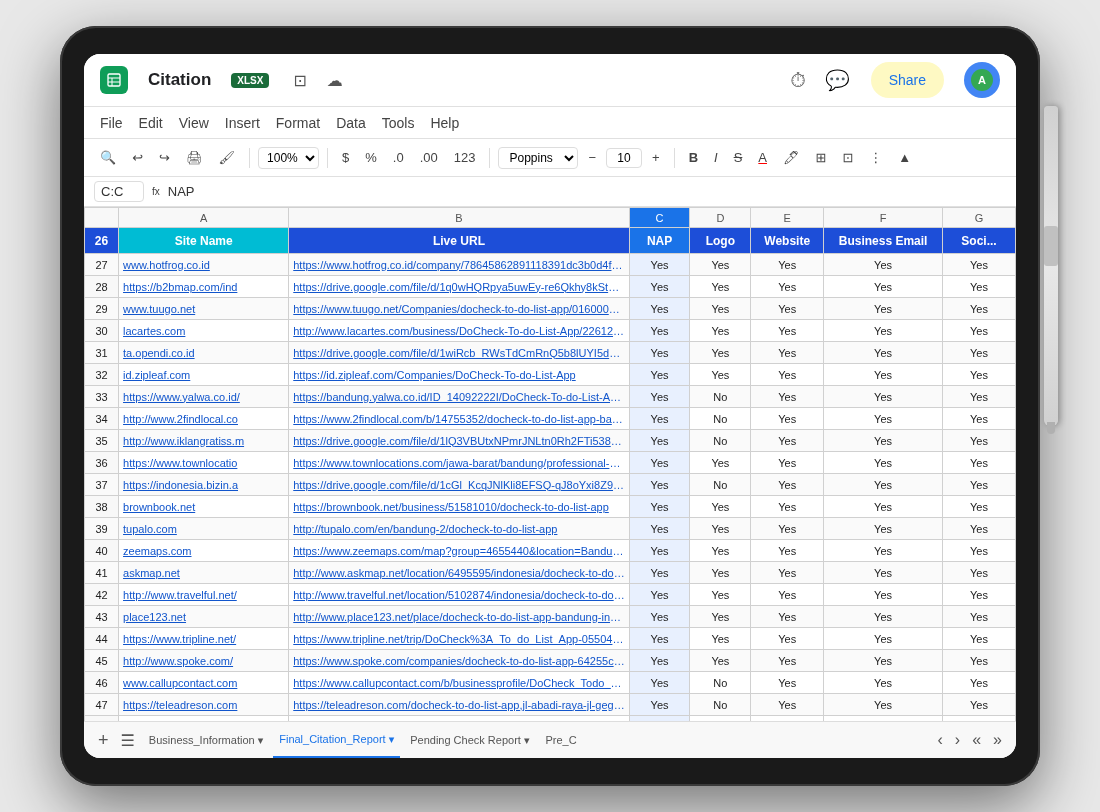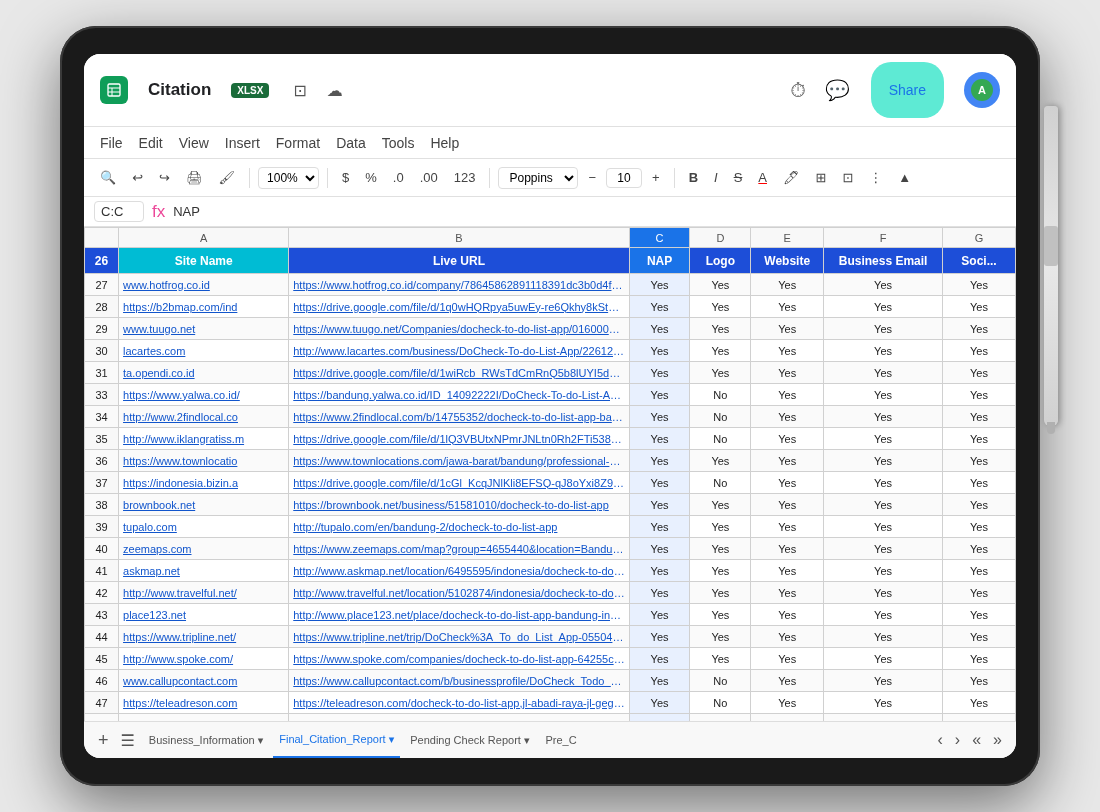--- a/index.html
+++ b/index.html
@@ -90,25 +90,25 @@
     .xlsx-badge {
       background: #1a6c3a;
       color: white;
       font-size: 10px;
       font-weight: bold;
       padding: 2px 6px;
       border-radius: 4px;
     }
     .top-bar-spacer { flex: 1; }
     .share-btn {
-      background: #5eead4;
+      background: #fef9c3;
       color: #1a73e8;
       border: none;
       border-radius: 20px;
-      padding: 20px 18px;
+      padding: 10px 18px;
       font-size: 14px;
       font-weight: 500;
       cursor: pointer;
     }
     .avatar {
       width: 36px;
       height: 36px;
       background: #4285f4;
       border-radius: 50%;
       display: flex;
@@ -202,22 +202,22 @@
     }
     .cell-ref {
       font-size: 13px;
       color: #333;
       min-width: 50px;
       border: 1px solid #ddd;
       padding: 2px 6px;
       border-radius: 4px;
     }
     .formula-icon {
-      font-size: 17px;
-      color: #ec4899;
+      font-size: 10px;
+      color: #404040;
     }
     .formula-value {
       font-size: 13px;
       color: #333;
       flex: 1;
     }
 
     
     .spreadsheet-container {
       flex: 1;
@@ -519,20 +519,30 @@
       <td class="row-num">31</td>
       <td class="link-cell">ta.opendi.co.id</td>
       <td class="link-cell">https://drive.google.com/file/d/1wiRcb_RWsTdCmRnQ5b8lUYI5dQRgoXVo/view?usp=sh</td>
       <td class="selected-col yes-cell">Yes</td>
       <td class="yes-cell">Yes</td>
       <td class="yes-cell">Yes</td>
       <td class="yes-cell">Yes</td>
       <td class="yes-cell">Yes</td>
     </tr>
               <tr class="data-row">
+      <td class="row-num">32</td>
+      <td class="link-cell">id.zipleaf.com</td>
+      <td class="link-cell">https://id.zipleaf.com/Companies/DoCheck-To-do-List-App</td>
+      <td class="selected-col yes-cell">Yes</td>
+      <td class="yes-cell">Yes</td>
+      <td class="yes-cell">Yes</td>
+      <td class="yes-cell">Yes</td>
+      <td class="yes-cell">Yes</td>
+    </tr>
+              <tr class="data-row">
       <td class="row-num">33</td>
       <td class="link-cell">https://www.yalwa.co.id/</td>
       <td class="link-cell">https://bandung.yalwa.co.id/ID_14092222I/DoCheck-To-do-List-App.html</td>
       <td class="selected-col yes-cell">Yes</td>
       <td class="no-cell">No</td>
       <td class="yes-cell">Yes</td>
       <td class="yes-cell">Yes</td>
       <td class="yes-cell">Yes</td>
     </tr>
               <tr class="data-row">

